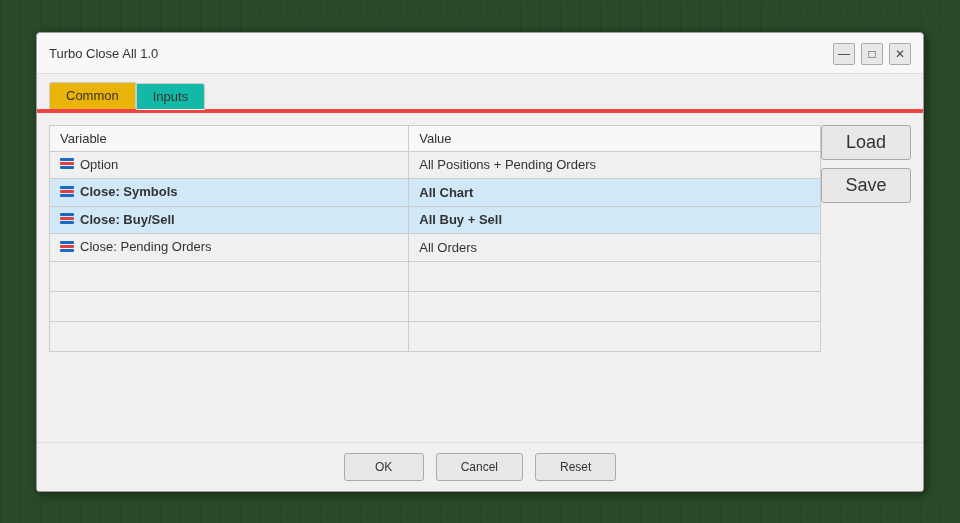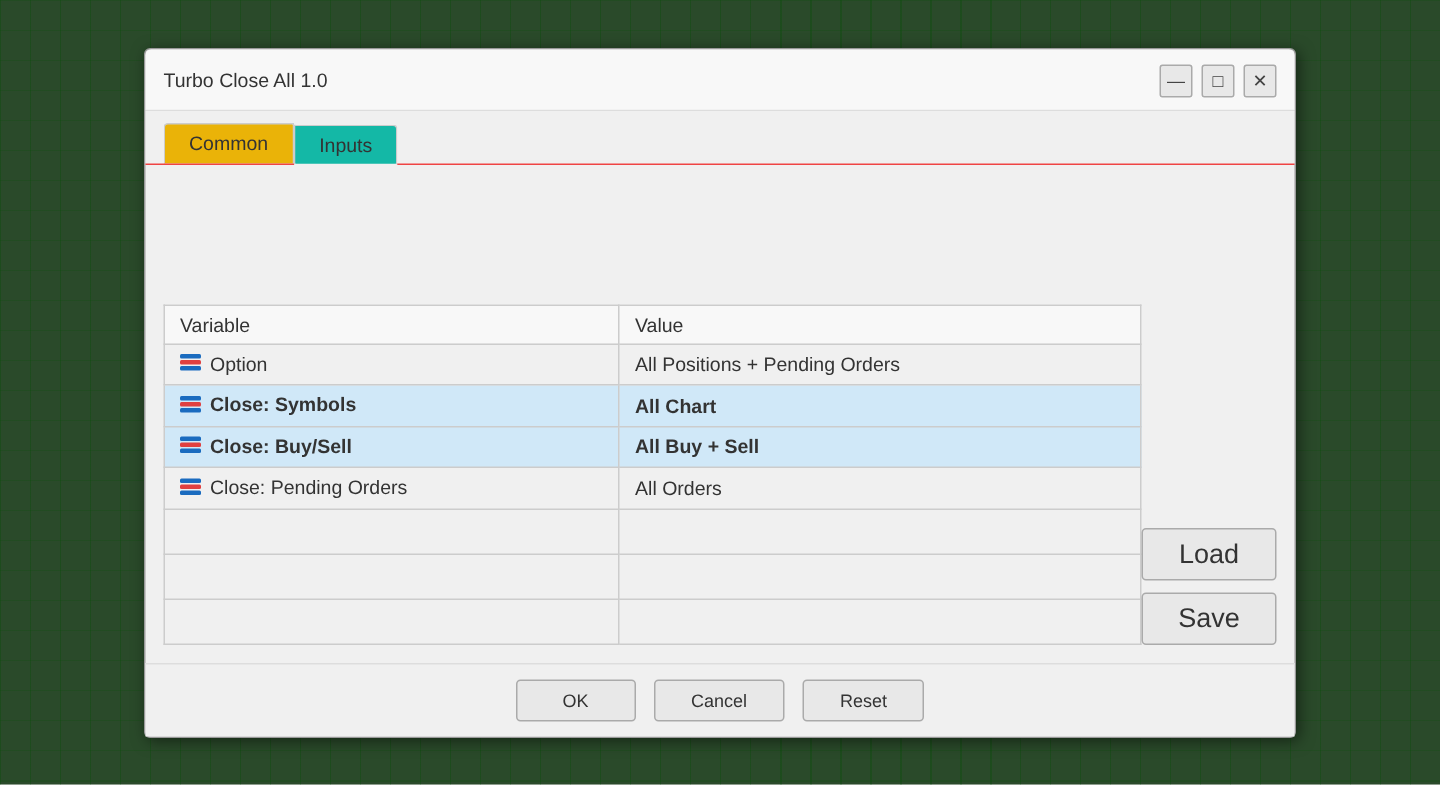--- a/index.html
+++ b/index.html
@@ -15,21 +15,21 @@
       width: 960px;
       height: 523px;
       font-family: 'Segoe UI', Arial, sans-serif;
       font-size: 13px;
     }
 
     .dialog {
       background: #f0f0f0;
       border: 1px solid #999;
       border-radius: 4px;
-      width: 768px;
+      width: 888px;
       min-height: 460px;
       box-shadow: 2px 2px 10px rgba(0,0,0,0.5);
       display: flex;
       flex-direction: column;
     }
 
     .title-bar {
       background: #f8f8f8;
       border-bottom: 1px solid #ddd;
       padding: 10px 12px 8px 12px;
@@ -94,22 +94,21 @@
     }
 
     .tab:last-child {
       border-radius: 0 3px 0 0;
     }
 
     .dialog-body {
       display: flex;
       flex: 1;
       padding: 12px;
-      border-top: 1px solid #ef4444;
-      align-items: flex-end;
+      border-top: 4px solid #ef4444;
     }
 
     .table-section {
       flex: 1;
     }
 
     .data-table {
       width: 100%;
       border-collapse: collapse;
       border: 1px solid #ccc;

